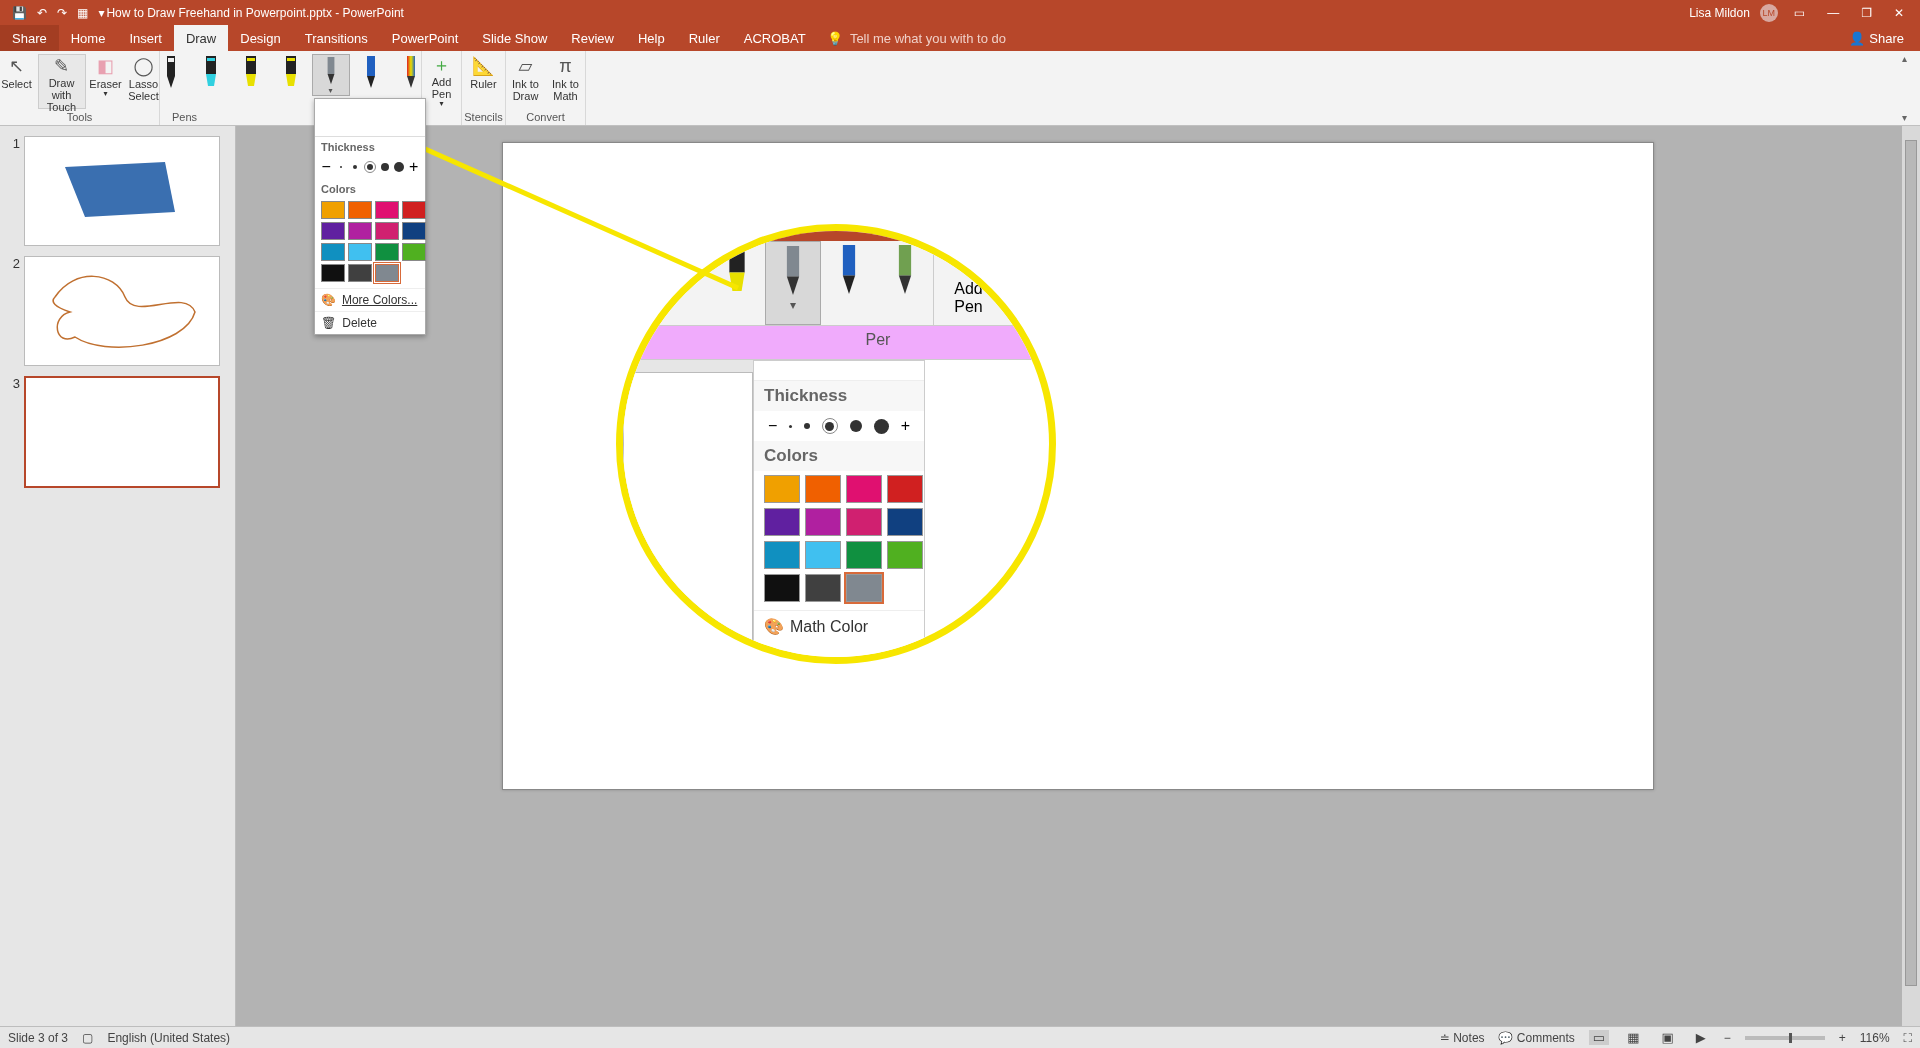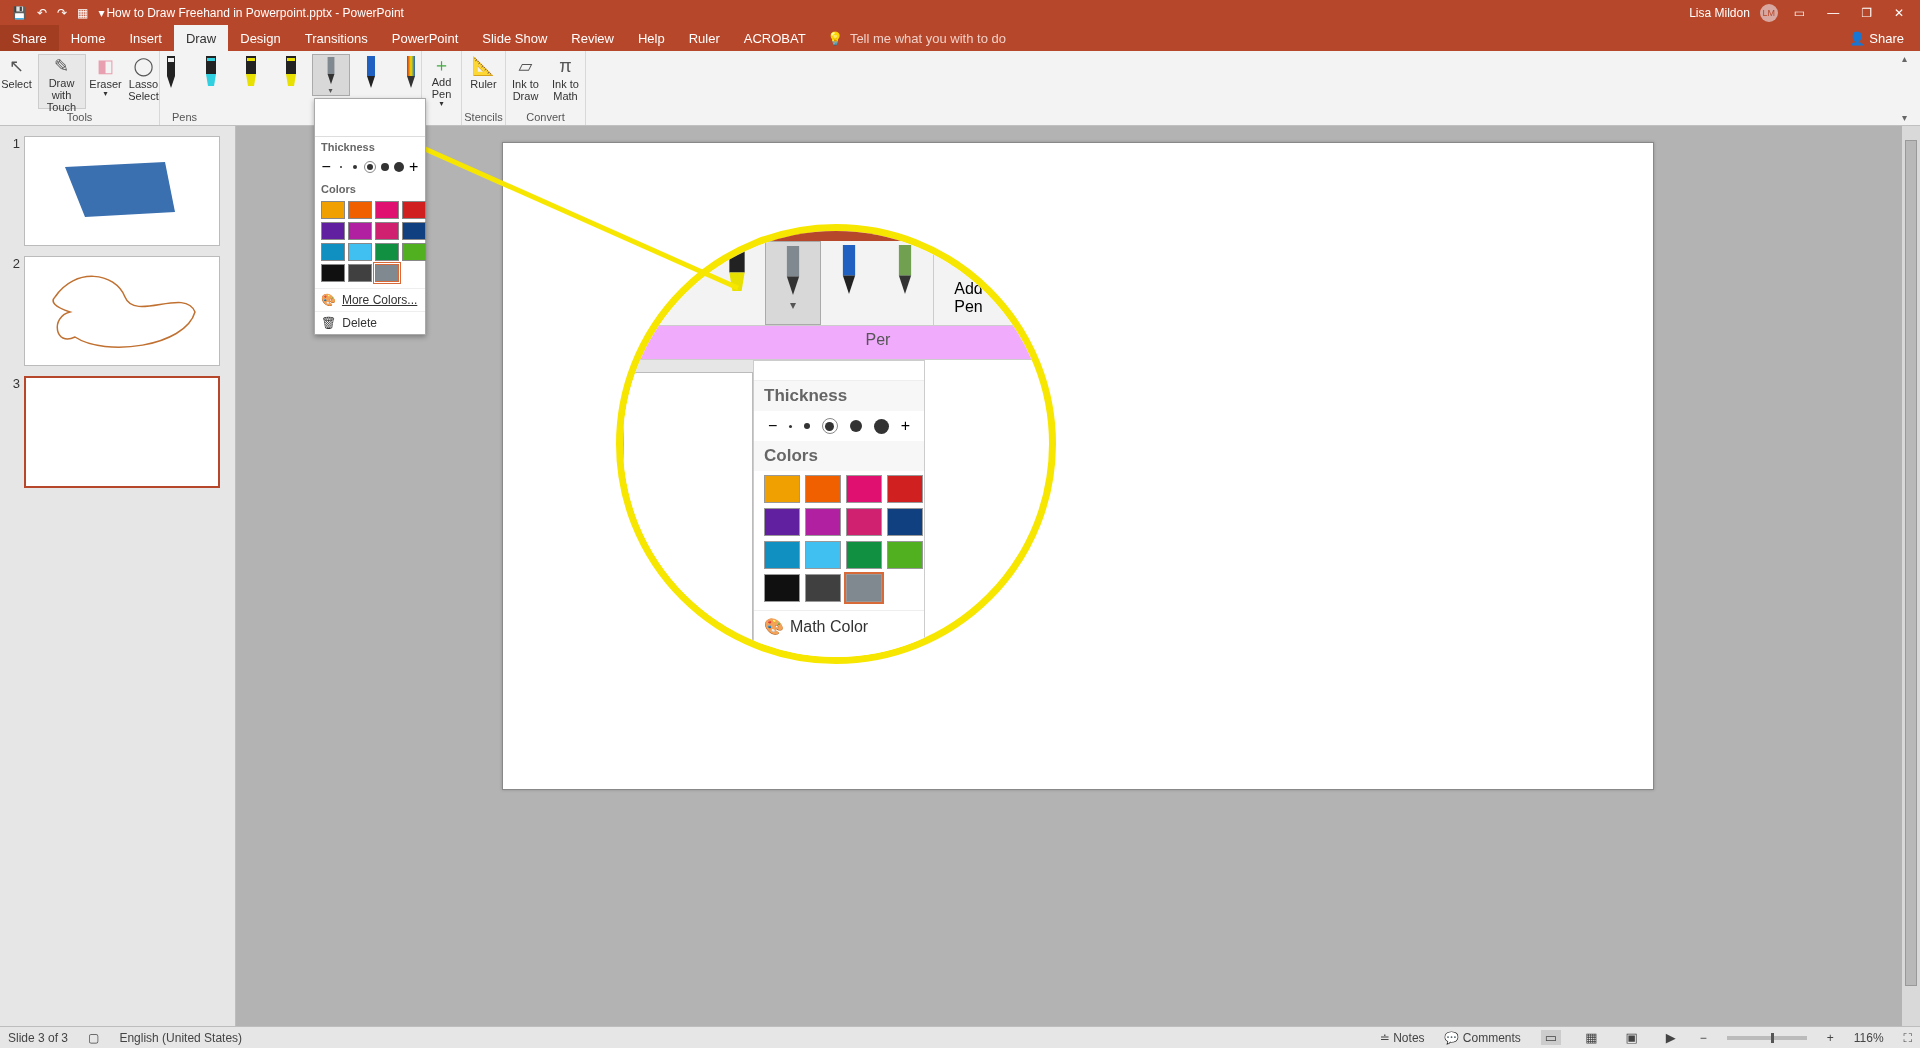--- a/index.html
+++ b/index.html
@@ -43,21 +43,21 @@
 .thumb.active { border: 2px solid #b7472a; }
 .thumb.empty { height: 112px; }
 
 
 .canvas-area { flex: 1; background: #b3b3b3; display: flex; align-items: flex-start; justify-content: center; padding-top: 10px; position: relative; }
 .slide-canvas { width: 1152px; height: 648px; background: #fff; border: 1px solid #888; box-shadow: 0 0 3px rgba(0,0,0,.2); margin-top: 6px; }
 .v-scrollbar { position: absolute; right: 0; top: 0; bottom: 0; width: 18px; background: #d9d9d9; }
 .v-scrollbar .thumb-bar { position: absolute; top: 14px; bottom: 40px; left: 3px; right: 3px; background: #b8b8b8; border: 1px solid #999; }
 
 
-.status-bar { position: absolute; bottom: 0; left: 0; right: 0; height: 22px; background: #e6e6e6; border-top: 1px solid #bdbdbd; display: flex; align-items: center; font-size: 12px; color: #444; padding: 0 8px; gap: 20px; }
+.status-bar { position: absolute; bottom: 0; left: 0; right: 0; height: 22px; background: #e6e6e6; border-top: 1px solid #bdbdbd; display: flex; align-items: center; font-size: 12px; color: #444; padding: 0 8px; gap: 14px; }
 .status-bar .spacer { flex: 1; }
 .status-bar .view-btn { cursor: pointer; padding: 0 4px; font-size: 13px; }
 .status-bar .view-btn.active { background: #ccc; }
 
 
 .pen-popup { position: absolute; left: 314px; top: 98px; width: 112px; background: #fff; border: 1px solid #aaa; box-shadow: 0 2px 5px rgba(0,0,0,.3); z-index: 10; }
 .pen-popup .popup-top { height: 38px; border-bottom: 1px solid #ddd; }
 .pen-popup .section-label { font-size: 11px; font-weight: bold; color: #666; padding: 4px 6px; }
 .pen-popup .thickness-row { display: flex; align-items: center; justify-content: space-around; padding: 4px 4px 6px; }
 .pen-popup .tdot { width: 12px; height: 12px; display: flex; align-items: center; justify-content: center; cursor: pointer; }

